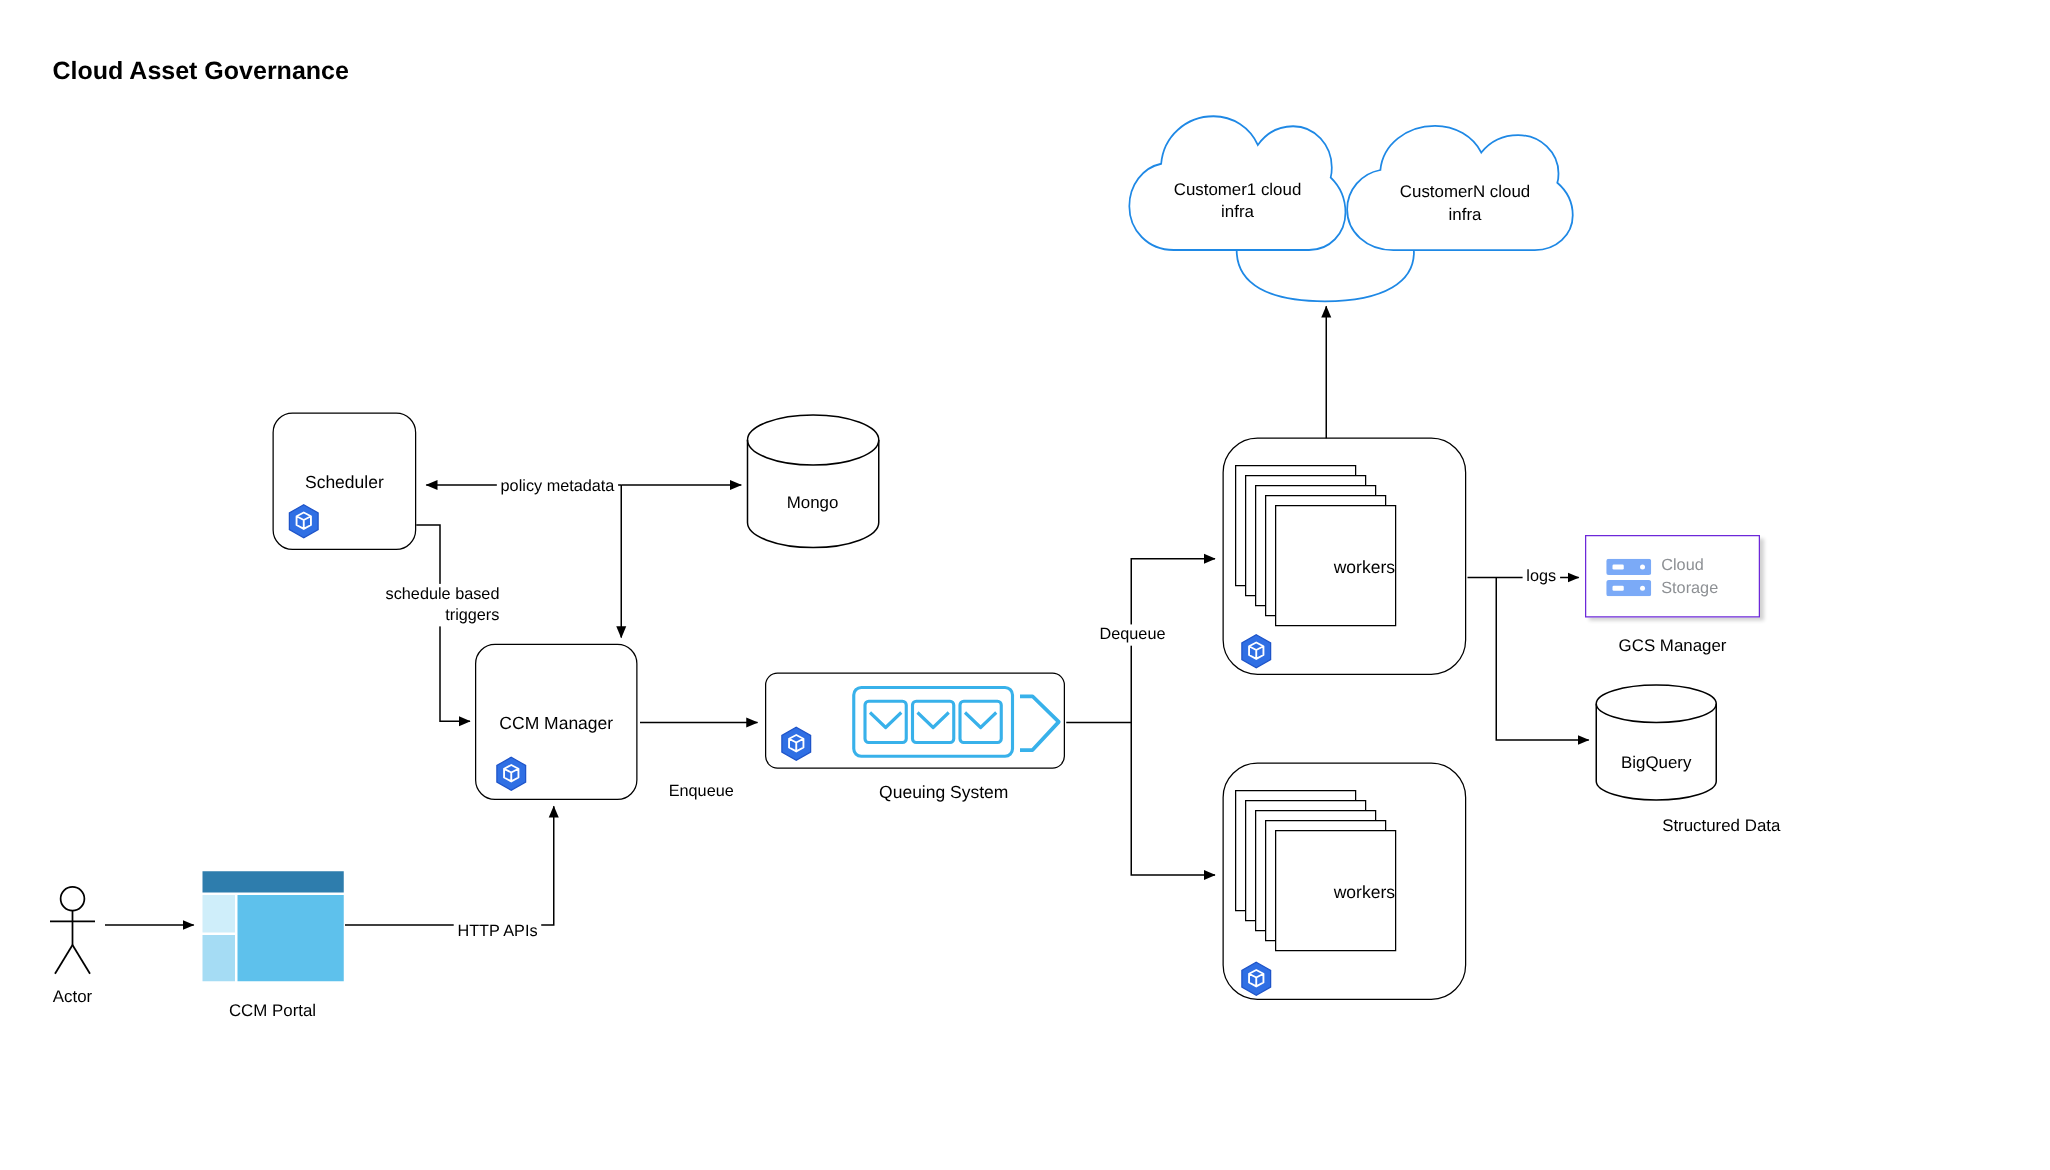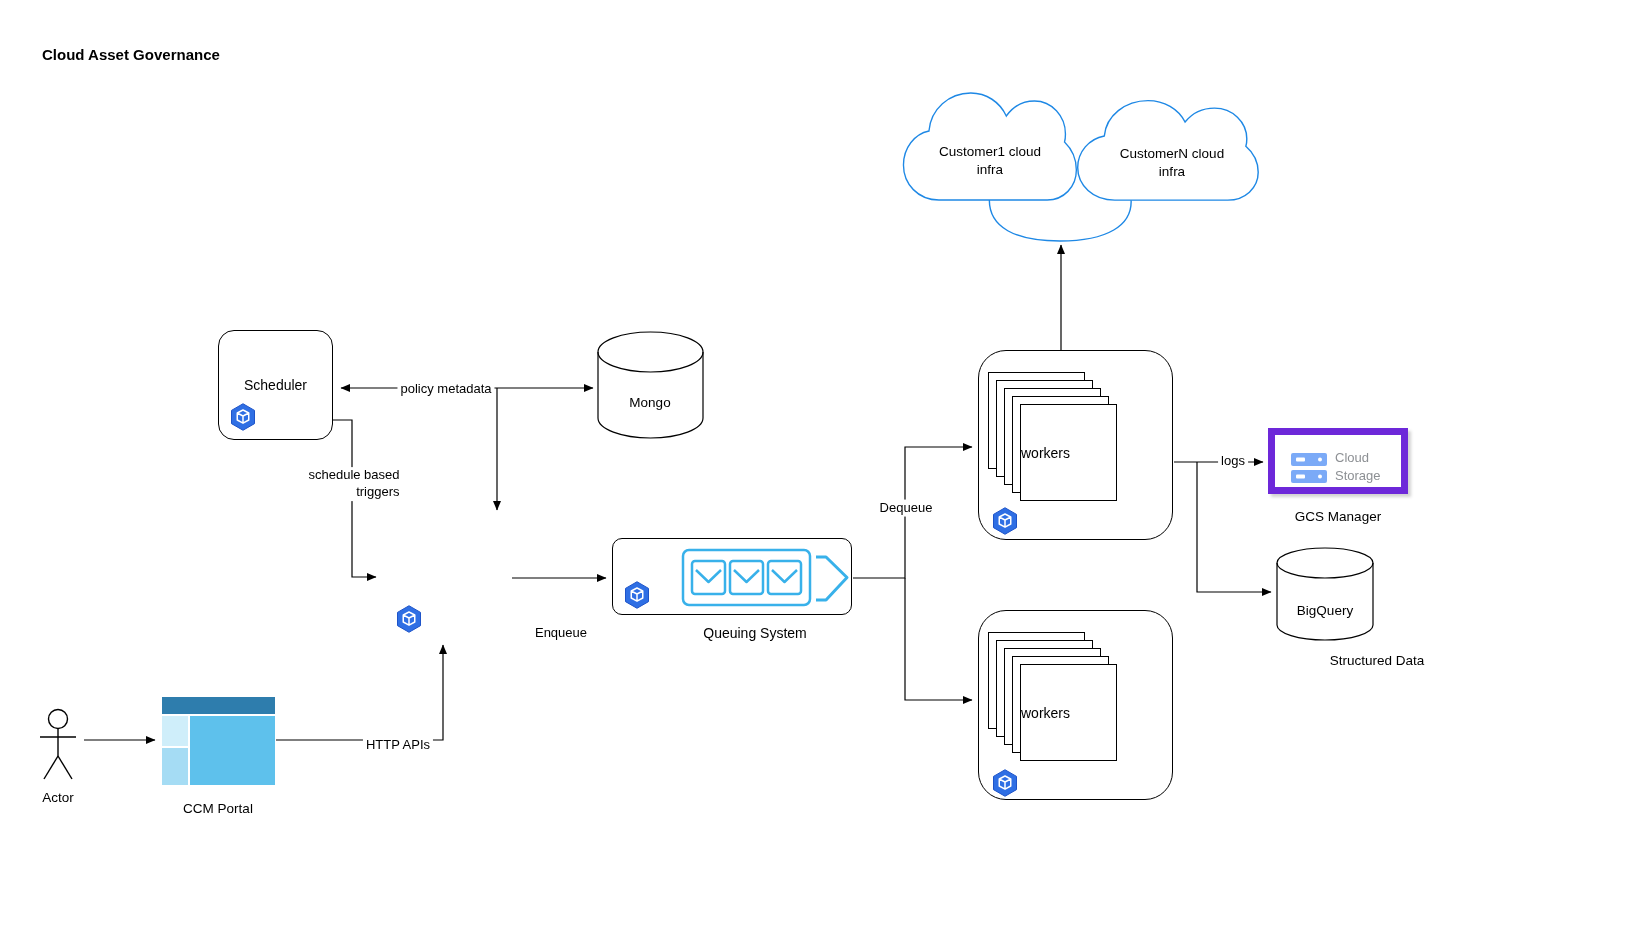--- a/index.html
+++ b/index.html
@@ -7,32 +7,32 @@
   #canvas{position:relative;width:1640px;height:936px;background:#fff;overflow:hidden;}
   .abs{position:absolute;}
   svg.layer{position:absolute;left:0;top:0;}
   .node{position:absolute;background:#fff;border:1px solid #000;box-sizing:border-box;}
   .r16{border-radius:16px;}
   .r10{border-radius:10px;}
   .r28{border-radius:28px;}
   .node-label{display:flex;align-items:center;justify-content:center;width:100%;height:100%;
               font-size:14px;text-align:center;white-space:pre-line;}
   .sheet{position:absolute;width:97px;height:97px;background:#fff;border:1px solid #000;box-sizing:border-box;}
-  .sheet-front{display:flex;align-items:center;justify-content:flex-start;font-size:14px;}
+  .sheet-front{display:flex;align-items:center;justify-content:flex-end;font-size:14px;}
   .elabel{position:absolute;transform:translate(-50%,-50%);background:#fff;padding:0 3px;
           font-size:13px;line-height:1.3;text-align:right;white-space:pre-line;z-index:4;}
   .caption{position:absolute;transform:translate(-50%,-50%);font-size:13.5px;white-space:nowrap;z-index:4;}
   .cloud-label{position:absolute;transform:translate(-50%,-50%);font-size:13.5px;line-height:1.35;
                text-align:center;white-space:pre-line;z-index:3;}
   .cyl-label{position:absolute;transform:translate(-50%,-50%);font-size:13.5px;z-index:3;}
-  #title{position:absolute;left:42px;top:46px;font-size:15px;font-weight:700;}
+  #title{position:absolute;left:42px;top:46px;font-size:20px;font-weight:700;}
   .icon30{width:30px;height:30px;z-index:5;}
   
   #gcs-box{position:absolute;left:1268px;top:428px;width:140px;height:66px;background:#fff;
-           border:7px solid #6d28d9;box-shadow:3px 3px 3px rgba(0,0,0,0.18);box-sizing:border-box;z-index:2;}
+           border:1px solid #6d28d9;box-shadow:3px 3px 3px rgba(0,0,0,0.18);box-sizing:border-box;z-index:2;}
   #gcs-text{position:absolute;left:60px;top:14px;font-size:13px;line-height:1.35;color:#8d9094;white-space:pre-line;}
   
   #portal{position:absolute;left:162px;top:697px;width:113px;height:88px;z-index:2;}
   #portal .part{position:absolute;}
   #portal-header{left:0;top:0;width:113px;height:17px;background:#2e7dad;}
   #portal-side-top{left:0;top:19px;width:26px;height:30px;background:#cfeefa;}
   #portal-side-bottom{left:0;top:51px;width:26px;height:37px;background:#a5dcf4;}
   #portal-body{left:28px;top:19px;width:85px;height:69px;background:#5ec1ec;}
   .z1{z-index:1;}
 </style>
@@ -90,20 +90,23 @@
       <path d="M1197,462 L1197,592 L1271,592" marker-end="url(#arr)"></path>
       <path d="M84,740 L155,740" marker-end="url(#arr)"></path>
       <path d="M276,740 L443,740 L443,645" marker-end="url(#arr)"></path>
     </g>
   </svg>
 
   <div class="node r16 z1" style="left:218px;top:330px;width:115px;height:110px;">
     <div class="node-label">Scheduler</div>
   </div>
 
+  <div class="node r16 z1" style="left:380px;top:515px;width:130px;height:125px;">
+    <div class="node-label">CCM Manager</div>
+  </div>
 
   <div class="node r10 z1" style="left:612px;top:538px;width:240px;height:77px;">
     <svg width="240" height="77" viewBox="0 0 240 77">
       <g stroke="#38b1ea" fill="#fff" stroke-width="2.5">
         <rect x="70" y="11" width="127" height="55" rx="6" fill="none"></rect>
         <rect x="79" y="22" width="33" height="33" rx="3"></rect>
         <rect x="117" y="22" width="33" height="33" rx="3"></rect>
         <rect x="155" y="22" width="33" height="33" rx="3"></rect>
       </g>
       <g stroke="#38b1ea" fill="none" stroke-width="2.5" stroke-linejoin="round">

